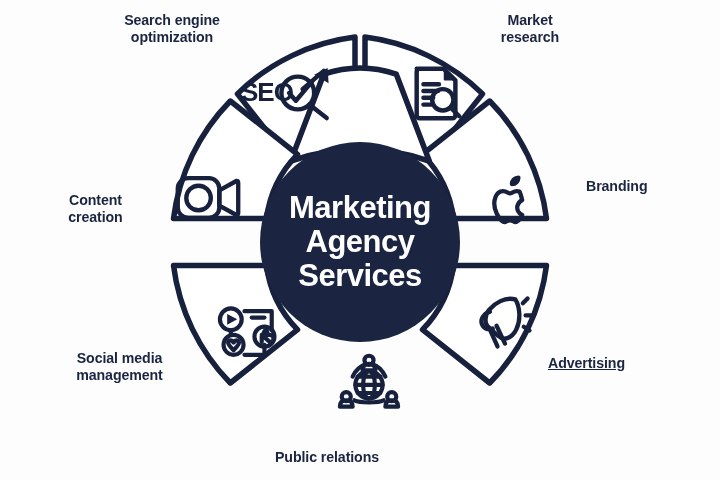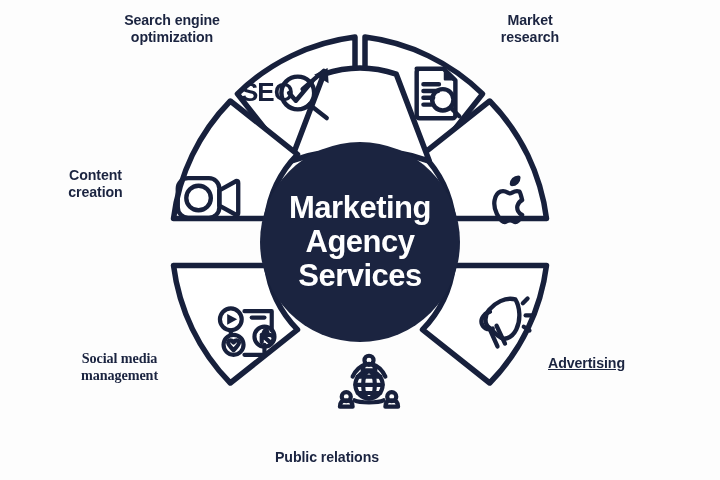--- a/index.html
+++ b/index.html
@@ -91,22 +91,22 @@
     font-size: 14.2px;
     line-height: 1.18;
     letter-spacing: -0.1px;
     white-space: pre-line;
   }
   .lbl-seo        { left: 97px;  top: 12px;  width: 150px; text-align: center; }
   .lbl-research   { left: 470px; top: 12px;  width: 120px; text-align: center; }
   .lbl-branding   { left: 586px; top: 178px; width: 110px; text-align: left; }
   .lbl-advertising{ left: 548px; top: 355px; width: 140px; text-align: left; text-decoration: underline; }
   .lbl-pr         { left: 275px; top: 449px; width: 180px; }
-  .lbl-social     { left: 42px;  top: 350px; width: 155px; text-align: center; font-family: Liberation Serif, serif; }
-  .lbl-content    { left: 38px;  top: 167px; width: 115px; text-align: center; }
+  .lbl-social     { left: 42px;  top: 350px; width: 155px; text-align: center; }
+  .lbl-content    { left: 38px;  top: 192px; width: 115px; text-align: center; }
 </style>
 </head>
 <body>
 
 <div id="stage">
 
   <svg class="wheel-svg" viewBox="0 0 720 480">
 
     <path class="seg-path" d="M 237.4 93.9
          A 205 205 0 0 1 355.0 37.1
@@ -251,20 +251,21 @@
         <path class="ico" stroke-width="4.4" d="M 48 19 L 66 9 A 2 2 0 0 1 68 11 V 43 A 2 2 0 0 1 66 45 L 48 35 Z"></path>
       </svg>
     </div>
 
   </div>
 
   <div class="label lbl-research">Market
 research</div>
   <div class="label lbl-seo">Search engine
 optimization</div>
+  <div class="label lbl-branding">Branding</div>
   <div class="label lbl-advertising">Advertising</div>
   <div class="label lbl-pr">Public relations</div>
   <div class="label lbl-social">Social media
 management</div>
   <div class="label lbl-content">Content
 creation</div>
 
 </div>
 
 </body></html>

